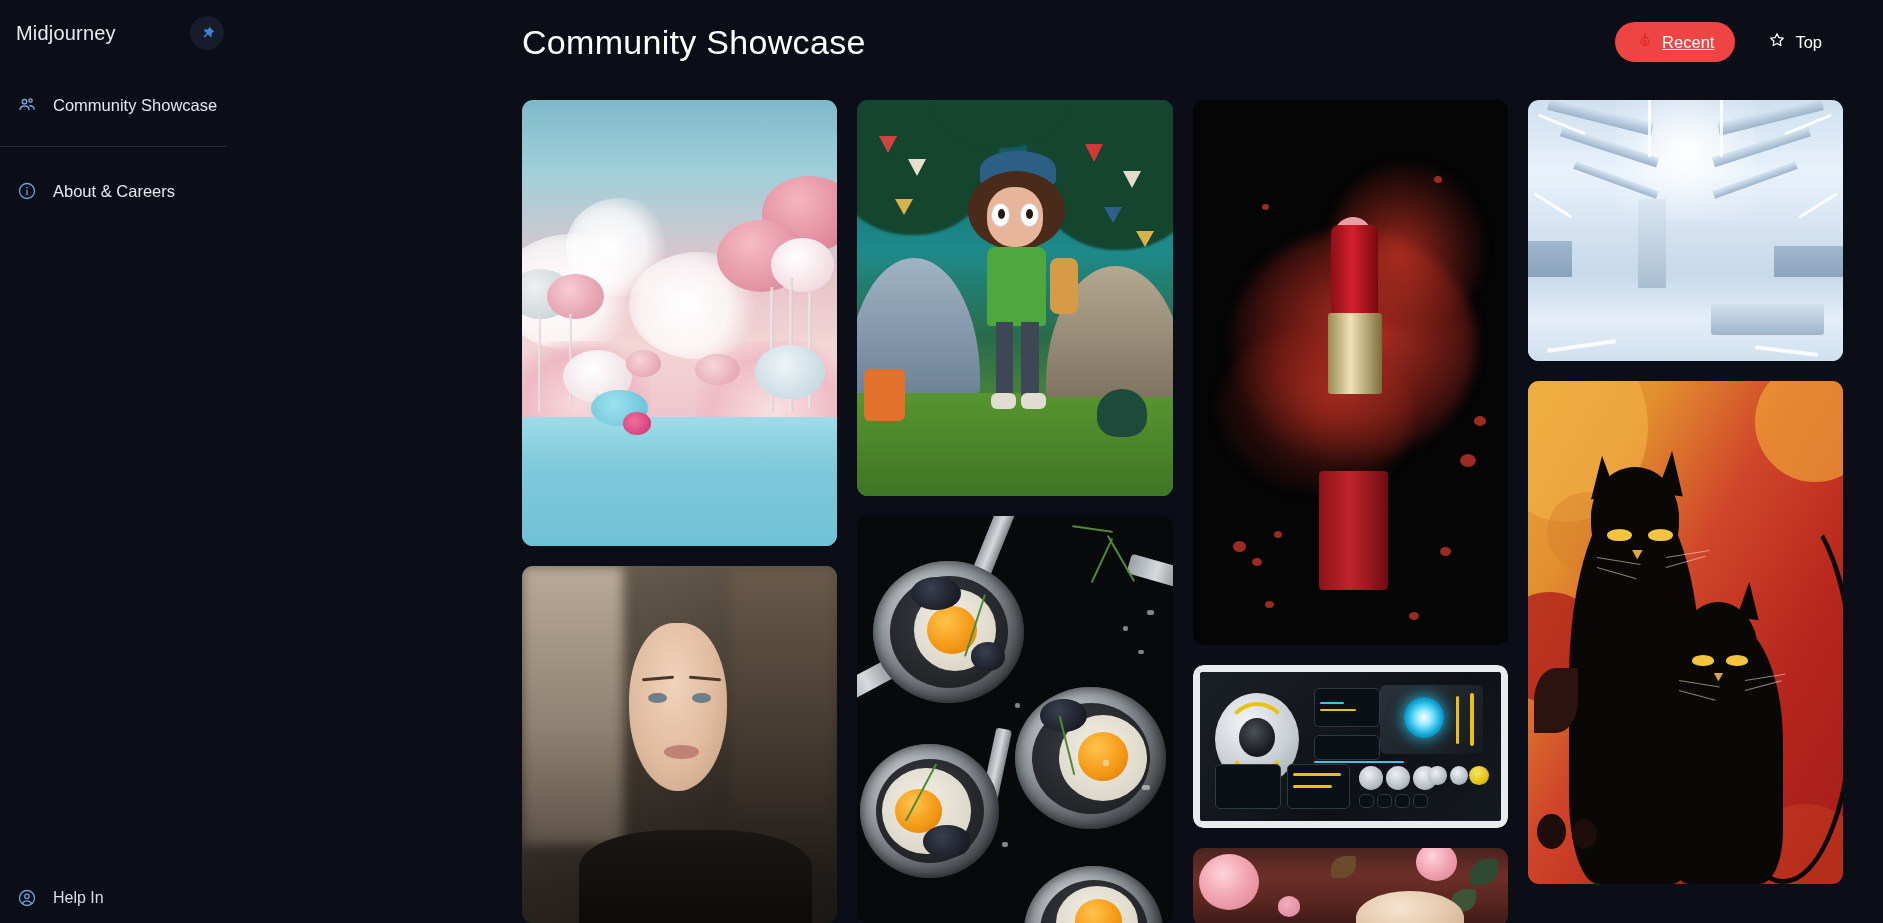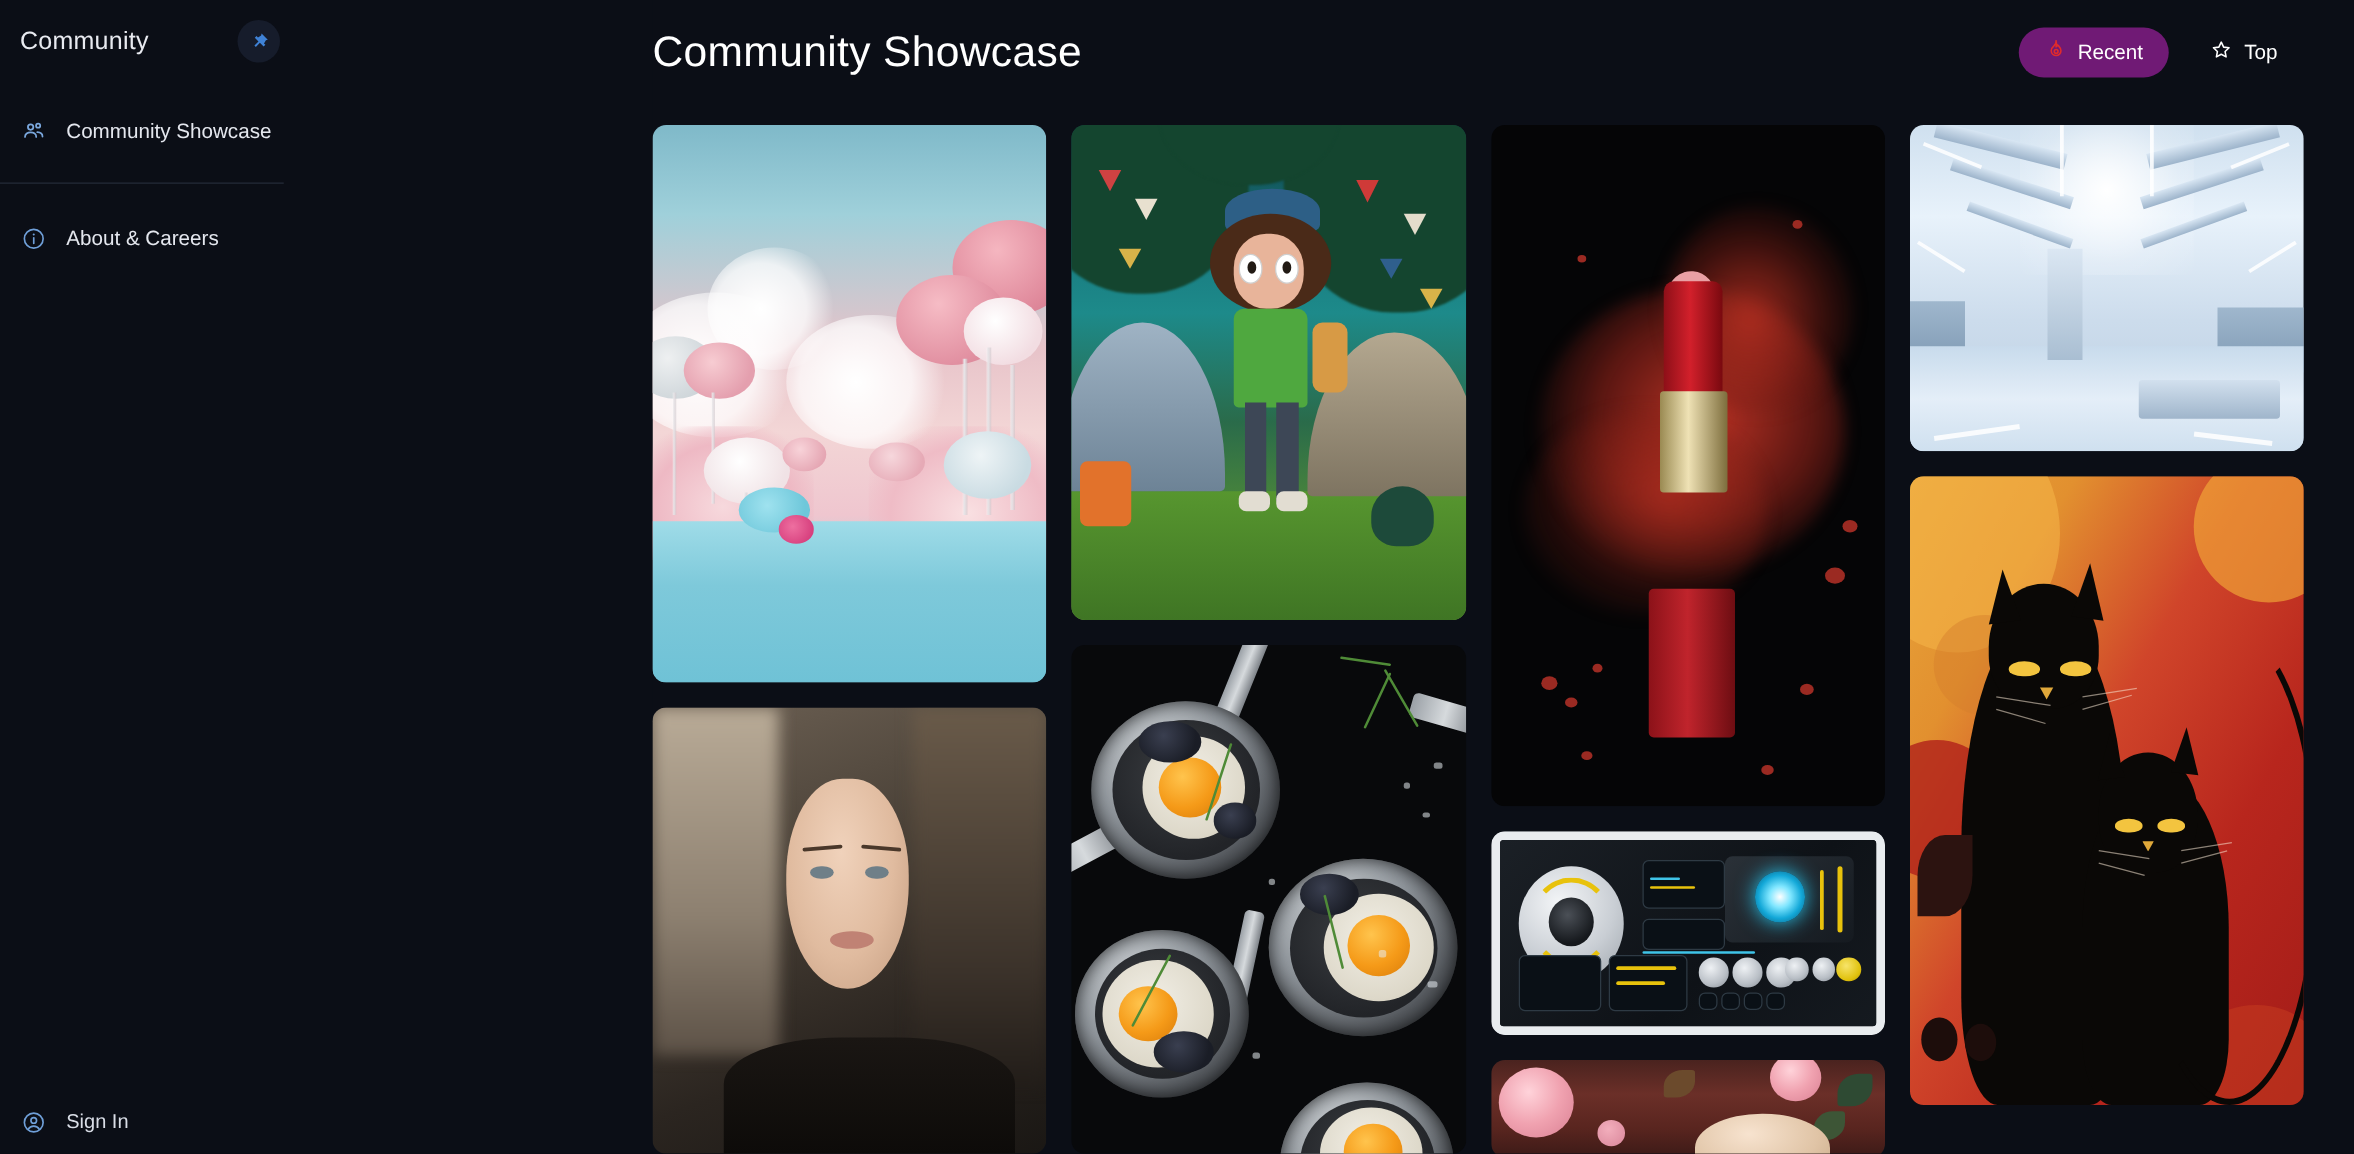--- a/index.html
+++ b/index.html
@@ -71,21 +71,21 @@
   .topbar-actions {
     margin-left: auto; display: flex; align-items: center; gap: 12px;
   }
   .seg-btn {
     display: flex; align-items: center; gap: 9px;
     height: 40px; padding: 0 21px;
     border-radius: 20px; cursor: pointer;
     color: #ffffff; font-size: 16.5px;
     background: transparent;
   }
-  .seg-btn.active { background: #701a75; }
+  .seg-btn.active { background: #ef4444; text-decoration: underline; }
 
   
   .grid {
     position: absolute;
     left: 0; right: 0; top: 100px;
     height: 823px;
     padding-right: 40px;
     display: flex;
     gap: 20px;
     overflow: hidden;
@@ -205,21 +205,21 @@
     background: linear-gradient(180deg,#1a1613,#0d0b09); border-radius: 40% 40% 0 0; }
 </style>
 </head>
 <body>
 
 <div class="app">
 
   <aside class="sidebar">
 
     <div class="brand-row">
-      <div class="brand-name">Community</div>
+      <div class="brand-name">Midjourney</div>
       <div class="pin-btn">
         <svg width="17" height="17" viewBox="0 0 24 24">
           <path d="M14.5 2.5l7 7-2.1.6-2.2 3.6 1.6 1.6-2 2-4.2-4.2-4.6 4.6-1.6-1.6 4.6-4.6L6.8 7.3l2-2L10.4 7l3.6-2.2z" fill="#3f82d6"></path>
         </svg>
       </div>
     </div>
 
     <nav class="nav-list">
       <div class="nav-item">
         <span class="ico">
@@ -250,21 +250,21 @@
     </nav>
 
     <div class="signin">
       <span class="ico" style="width:22px;height:22px;display:flex;align-items:center;justify-content:center">
         <svg width="20" height="20" viewBox="0 0 24 24" fill="none" stroke="#6f9fd8" stroke-width="1.6">
           <circle cx="12" cy="12" r="9"></circle>
           <circle cx="12" cy="10" r="2.7"></circle>
           <path d="M6.8 18.4c1-2 2.9-3 5.2-3s4.2 1 5.2 3" stroke-linecap="round"></path>
         </svg>
       </span>
-      <span class="lbl">Sign In</span>
+      <span class="lbl">Help In</span>
     </div>
   </aside>
 
   <section class="main">
 
     <div class="topbar">
       <h1 class="page-title">Community Showcase</h1>
 
       <div class="topbar-actions">
         <div class="seg-btn active">

